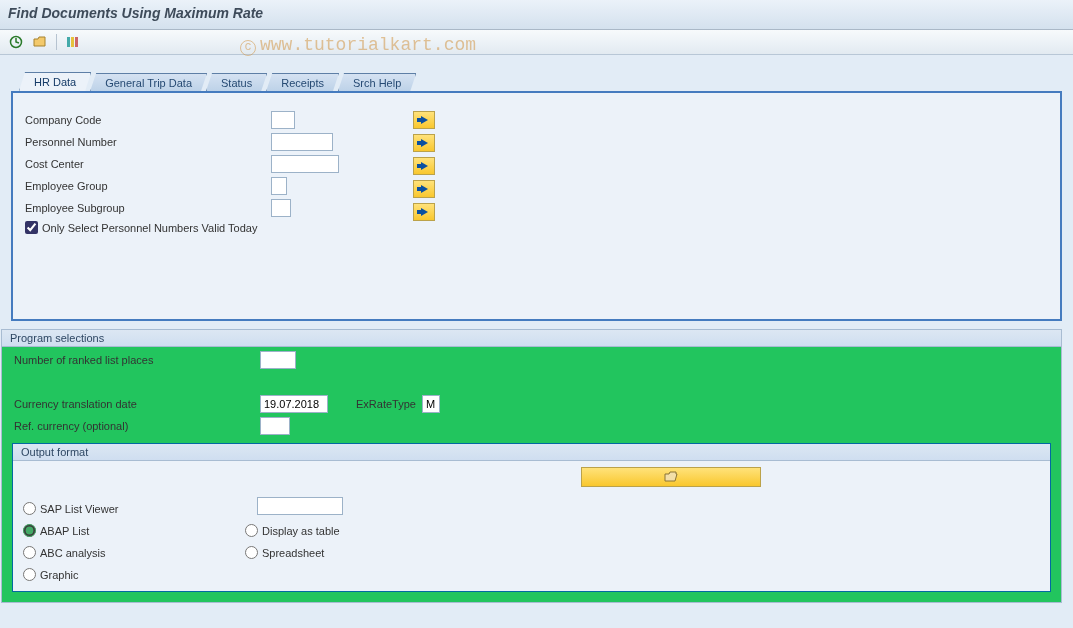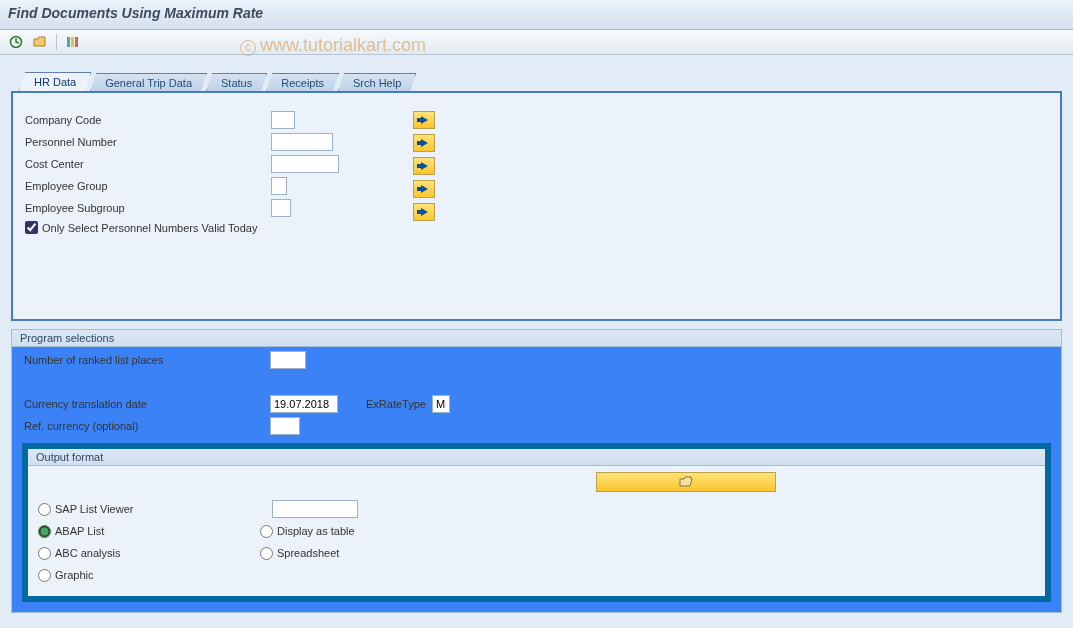--- a/index.html
+++ b/index.html
@@ -39,21 +39,21 @@
       border:1px solid transparent;
       border-radius:2px;
       cursor:pointer;
     }
     .sep { width:1px; height:16px; background:#b6c3d0; margin:0 2px;}
     .watermark {
       position:absolute;
       top:35px; left:240px;
       color:rgba(210,150,70,0.55);
       font-size:18px;
-      font-family: Liberation Sans, sans-serif;
+      font-family: Liberation Mono, monospace;
       pointer-events:none;
       z-index: 50;
     }
     .watermark .c{ display:inline-block; border:1.5px solid rgba(210,150,70,0.55); border-radius:50%; width:16px; height:16px; line-height:13px; font-size:12px; text-align:center; margin-right:4px;}
     .content {
       background:#e2ecf6;
       border:1px solid #e2ecf6;
       padding: 6px 0 0 0;
       height: calc(100% - 51px);
     }
@@ -113,47 +113,47 @@
     .arrow-right{
       width:0;height:0;border-top:4px solid transparent;border-bottom:4px solid transparent;border-left:7px solid #0a50a1;
       position:relative;
     }
     .arrow-right::before{
       content:''; position:absolute; left:-11px; top:-2px; width:5px; height:4px; background:#0a50a1;
     }
     .checkbox-row{display:flex;align-items:center;gap:4px;padding-left:2px;margin-top:0;}
     .checkbox-row input{accent-color:#336; width:13px;height:13px;}
     .group{
-      margin:8px 10px 0 10px;
+      margin:8px 10px 0 0;
       border:1px solid #a8bcd2;
-      background:#3b82f6;
+      background:#22c55e;
     }
     .group-header{
       background:linear-gradient(to bottom,#dce7f3,#cfdef0);
       border-bottom:1px solid #a8bcd2;
       padding:2px 8px;
       font-size:11px;
       color:#2e4763;
     }
     .group-body{ padding:4px 10px 10px 10px;}
     .sub-group{
       margin-top:8px;
-      border:6px solid #0369a1;
+      border:1px solid #0369a1;
       background:#ecf2f9;
     }
     .wide-yellow{
       display:inline-flex;align-items:center;justify-content:center;
       width:180px;height:20px;
       background:linear-gradient(to bottom,#ffe27a,#f9c72e);
       border:1px solid #bba24a;
       cursor:pointer;
     }
     .radio-grid{ display:flex; gap:0px; margin-top:6px;}
     .radio-col{ width:222px;}
-    .radio-row{display:flex;align-items:center;gap:4px; height:22px;}
+    .radio-row{display:flex;align-items:flex-end;gap:4px; height:22px;}
     .radio-row input{accent-color:#4a6;}
   </style>
 </head>
 <body>
 
 <div class="title-bar">
   <span>Find Documents Using Maximum Rate</span>
 </div>
 
 <div class="toolbar">

